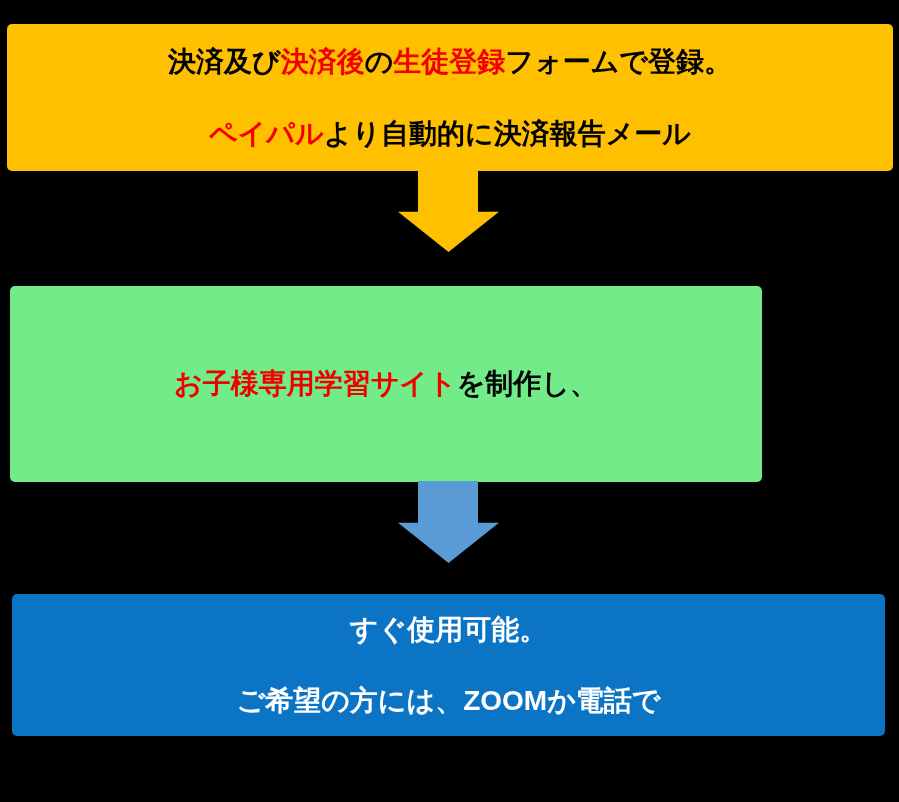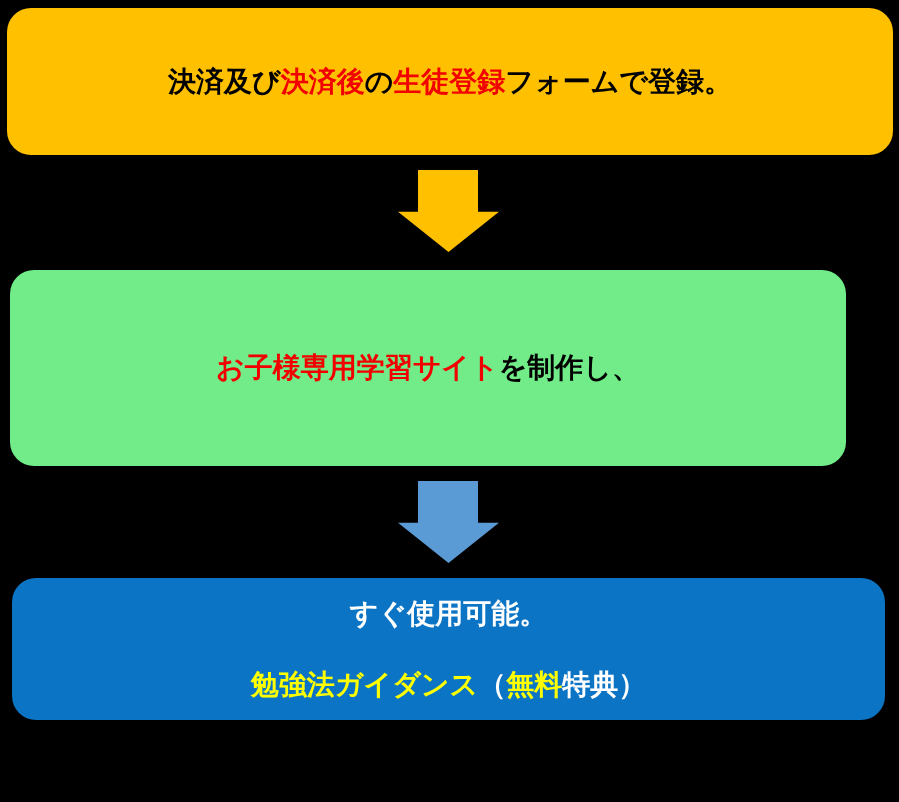--- a/index.html
+++ b/index.html
@@ -11,41 +11,42 @@
     position: relative;
     width: 899px;
     height: 802px;
     background: var(--page-bg, #000000);
     overflow: hidden;
     font-family: "Liberation Sans", "DejaVu Sans", sans-serif;
     font-weight: 700;
   }
   .box {
     position: absolute;
-    border-radius: 24px;
+    border-radius: 5px;
     display: flex;
     flex-direction: column;
     justify-content: center;
     align-items: center;
     text-align: right;
+    margin-top: 16px;
   }
   .box .line {
     font-size: 28px;
     line-height: 30px;
     white-space: nowrap;
   }
   .box1 {
     left: 7px; top: 8px;
     width: 886px; height: 147px;
     background: var(--box1-bg, #FFC000);
     gap: 42px;
   }
   .box2 {
     left: 10px; top: 270px;
-    width: 836px; height: 196px;
+    width: 752px; height: 196px;
     background: var(--box2-bg, #71EC89);
     gap: 41px;
   }
   .box3 {
     left: 12px; top: 578px;
     width: 873px; height: 142px;
     background: var(--box3-bg, #0B74C4);
     gap: 41px;
   }
   .arrow {
@@ -68,28 +69,29 @@
   .seg-white  { color: var(--text-white, #FFFFFF); }
   .seg-yellow { color: var(--text-yellow, #FFFF00); }
 </style>
 </head>
 <body>
 
 <div class="canvas">
 
   <div class="box box1">
     <div class="line"><span class="seg-black">決済及び</span><span class="seg-red">決済後</span><span class="seg-black">の</span><span class="seg-red">生徒登録</span><span class="seg-black">フォームで登録。</span></div>
+    <div class="line"><span class="seg-red">ペイパル</span><span class="seg-black">より自動的に決済報告メール</span></div>
   </div>
 
   <div class="arrow arrow1"></div>
 
   <div class="box box2">
     <div class="line"><span class="seg-red">お子様専用学習サイト</span><span class="seg-black">を制作し、</span></div>
   </div>
 
   <div class="arrow arrow2"></div>
 
   <div class="box box3">
     <div class="line"><span class="seg-white">すぐ使用可能。</span></div>
-    <div class="line"><span class="seg-yellow">勉強法ガイダンス</span><span class="seg-white">（</span><span class="seg-yellow">無料</span><span class="seg-white">特典）</span></div>
+    <div class="line"><span class="seg-white">ご希望の方には、ZOOMか電話で</span></div>
   </div>
 
 </div>
 
 </body></html>

